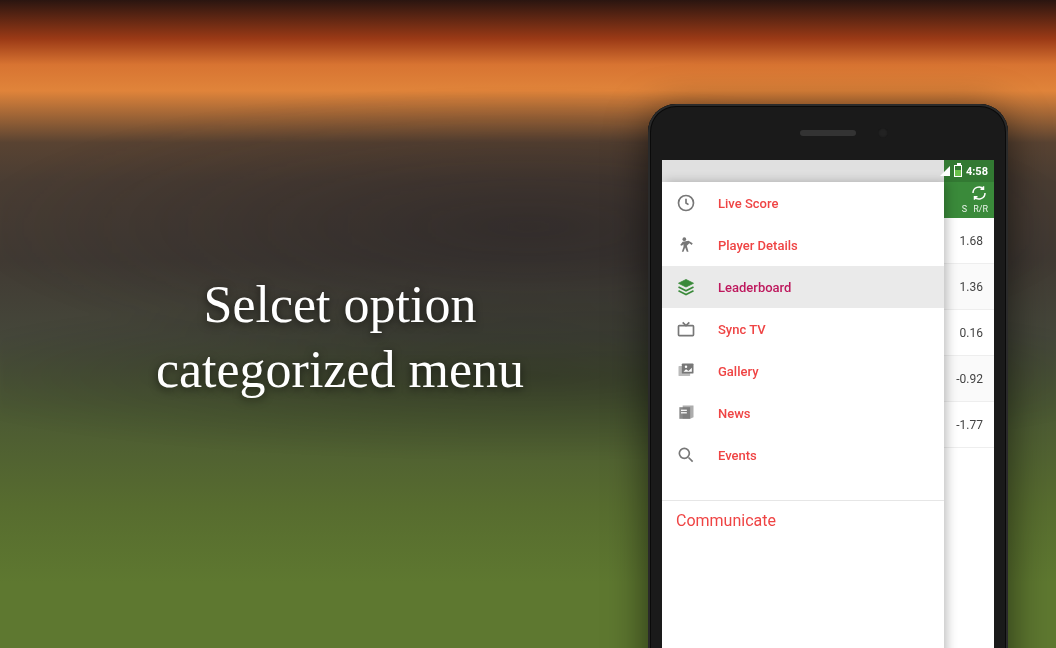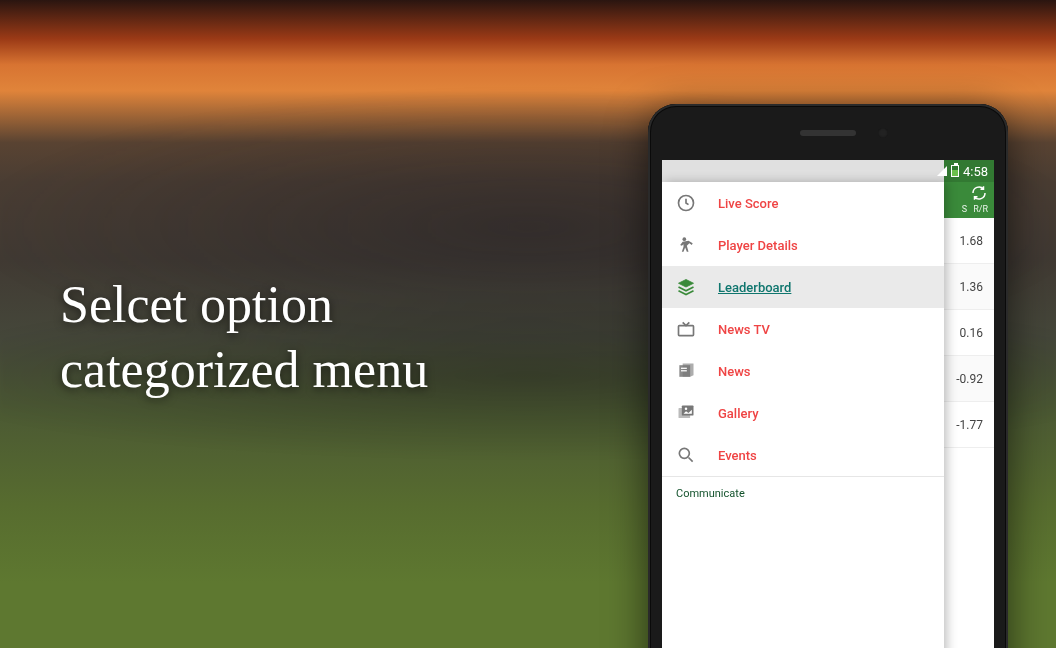--- a/index.html
+++ b/index.html
@@ -22,20 +22,21 @@
   filter: blur(2px);
 }
 .promo-text {
   position: absolute;
   left: 60px; top: 272px;
   width: 560px;
   color: #fff;
   font-family: Georgia, "Times New Roman", serif;
   font-size: 52px;
   line-height: 1.25;
+  text-align: center;
   text-shadow: 0 2px 8px rgba(0,0,0,0.6);
 }
 .phone {
   position: absolute;
   left: 648px; top: 104px;
   width: 360px; height: 600px;
   background: #1a1a1a;
   border-radius: 28px;
   padding: 56px 14px 20px 14px;
   box-shadow: 0 8px 40px rgba(0,0,0,0.6), inset 0 0 0 2px #2a2a2a, inset 0 0 0 3px #0a0a0a;
@@ -52,21 +53,21 @@
 .screen {
   width: 100%; height: 100%;
   background: #fff;
   position: relative;
   overflow: hidden;
 }
 .statusbar {
   height: 22px; background: rgba(0,0,0,0.12);
   display: flex; align-items: center; justify-content: flex-end;
   gap: 4px; padding: 0 6px;
-  font-size: 13px; color: #fff; font-weight: 400;
+  font-size: 11px; color: #fff; font-weight: 700;
   position: absolute; top: 0; left: 0; right: 0; z-index: 5;
 }
 .statusbar .tri {
   width: 0; height: 0;
   border-left: 10px solid transparent;
   border-bottom: 10px solid #fff;
 }
 .statusbar .batt {
   width: 8px; height: 12px; border: 1px solid #fff; position: relative;
   background: linear-gradient(to top, #6bc04b 65%, transparent 65%);
@@ -95,26 +96,26 @@
 .drawer {
   position: absolute; left: 0; top: 22px; bottom: 0; width: 282px;
   background: #fff; box-shadow: 3px 0 10px rgba(0,0,0,0.25);
   z-index: 4; display: flex; flex-direction: column; overflow: hidden;
 }
 .menu-item {
   display: flex; align-items: center; height: 42px;
   padding: 0 14px; gap: 22px; cursor: pointer;
   font-size: 13px; color: #ef4444; font-weight: 500;
 }
-.menu-item.selected { background: #eaeaea; color: #0f766e; text-decoration: underline; }
+.menu-item.selected { background: #eaeaea; color: #be185d; }
 .menu-item .ic { width: 20px; height: 20px; display: flex; align-items: center; justify-content: center; flex-shrink: 0; }
 .menu-item.selected .ic svg { fill: #3a8a3a; stroke: #3a8a3a; }
 .section-label {
-  font-size: 11px; color: #14532d; padding: 10px 14px 6px;
-  border-top: 1px solid #e6e6e6; margin-top: 0;
+  font-size: 16px; color: #ef4444; padding: 10px 14px 6px;
+  border-top: 1px solid #e6e6e6; margin-top: 24px;
 }
 svg { display: block; }
 </style>
 </head>
 <body>
 
 <div class="bg-overlay"></div>
 
 <div class="promo-text">
   <div>Selcet option</div>
@@ -197,50 +198,50 @@
         <span>Leaderboard</span>
       </div>
 
       <div class="menu-item">
         <span class="ic">
           <svg viewBox="0 0 24 24" width="20" height="20" fill="none" stroke="#777" stroke-width="2">
               <rect x="3" y="8" width="18" height="12" rx="1"></rect>
               <path d="M8 4l4 4 4-4"></path>
             </svg>
         </span>
-        <span>News TV</span>
-      </div>
-
+        <span>Sync TV</span>
+      </div>
+
+
+      <div class="menu-item">
+        <span class="ic">
+          <svg viewBox="0 0 24 24" width="20" height="20" fill="#777">
+              <rect x="3" y="6" width="14" height="12" rx="1" opacity="0.5"></rect>
+              <rect x="7" y="3" width="14" height="12" rx="1"></rect>
+              <circle cx="12" cy="7" r="1.5" fill="#fff"></circle>
+              <path d="M9 13l3-3 3 2 4-4v5H9z" fill="#fff"></path>
+            </svg>
+        </span>
+        <span>Gallery</span>
+      </div>
 
       <div class="menu-item">
         <span class="ic">
           <svg viewBox="0 0 24 24" width="20" height="20" fill="#777">
               <path d="M4 5h13v14H4z" opacity="0.85"></path>
               <path d="M8 3h13v14l-4 2H8z" opacity="0.6"></path>
               <rect x="6" y="8" width="7" height="1.5" fill="#fff"></rect>
               <rect x="6" y="11" width="7" height="1.5" fill="#fff"></rect>
             </svg>
         </span>
         <span>News</span>
       </div>
 
       <div class="menu-item">
         <span class="ic">
-          <svg viewBox="0 0 24 24" width="20" height="20" fill="#777">
-              <rect x="3" y="6" width="14" height="12" rx="1" opacity="0.5"></rect>
-              <rect x="7" y="3" width="14" height="12" rx="1"></rect>
-              <circle cx="12" cy="7" r="1.5" fill="#fff"></circle>
-              <path d="M9 13l3-3 3 2 4-4v5H9z" fill="#fff"></path>
-            </svg>
-        </span>
-        <span>Gallery</span>
-      </div>
-
-      <div class="menu-item">
-        <span class="ic">
           <svg viewBox="0 0 24 24" width="20" height="20" fill="none" stroke="#777" stroke-width="2">
               <circle cx="10" cy="10" r="6"></circle>
               <path d="M15 15l5 5"></path>
             </svg>
         </span>
         <span>Events</span>
       </div>
 
 
       <div class="section-label">Communicate</div>

